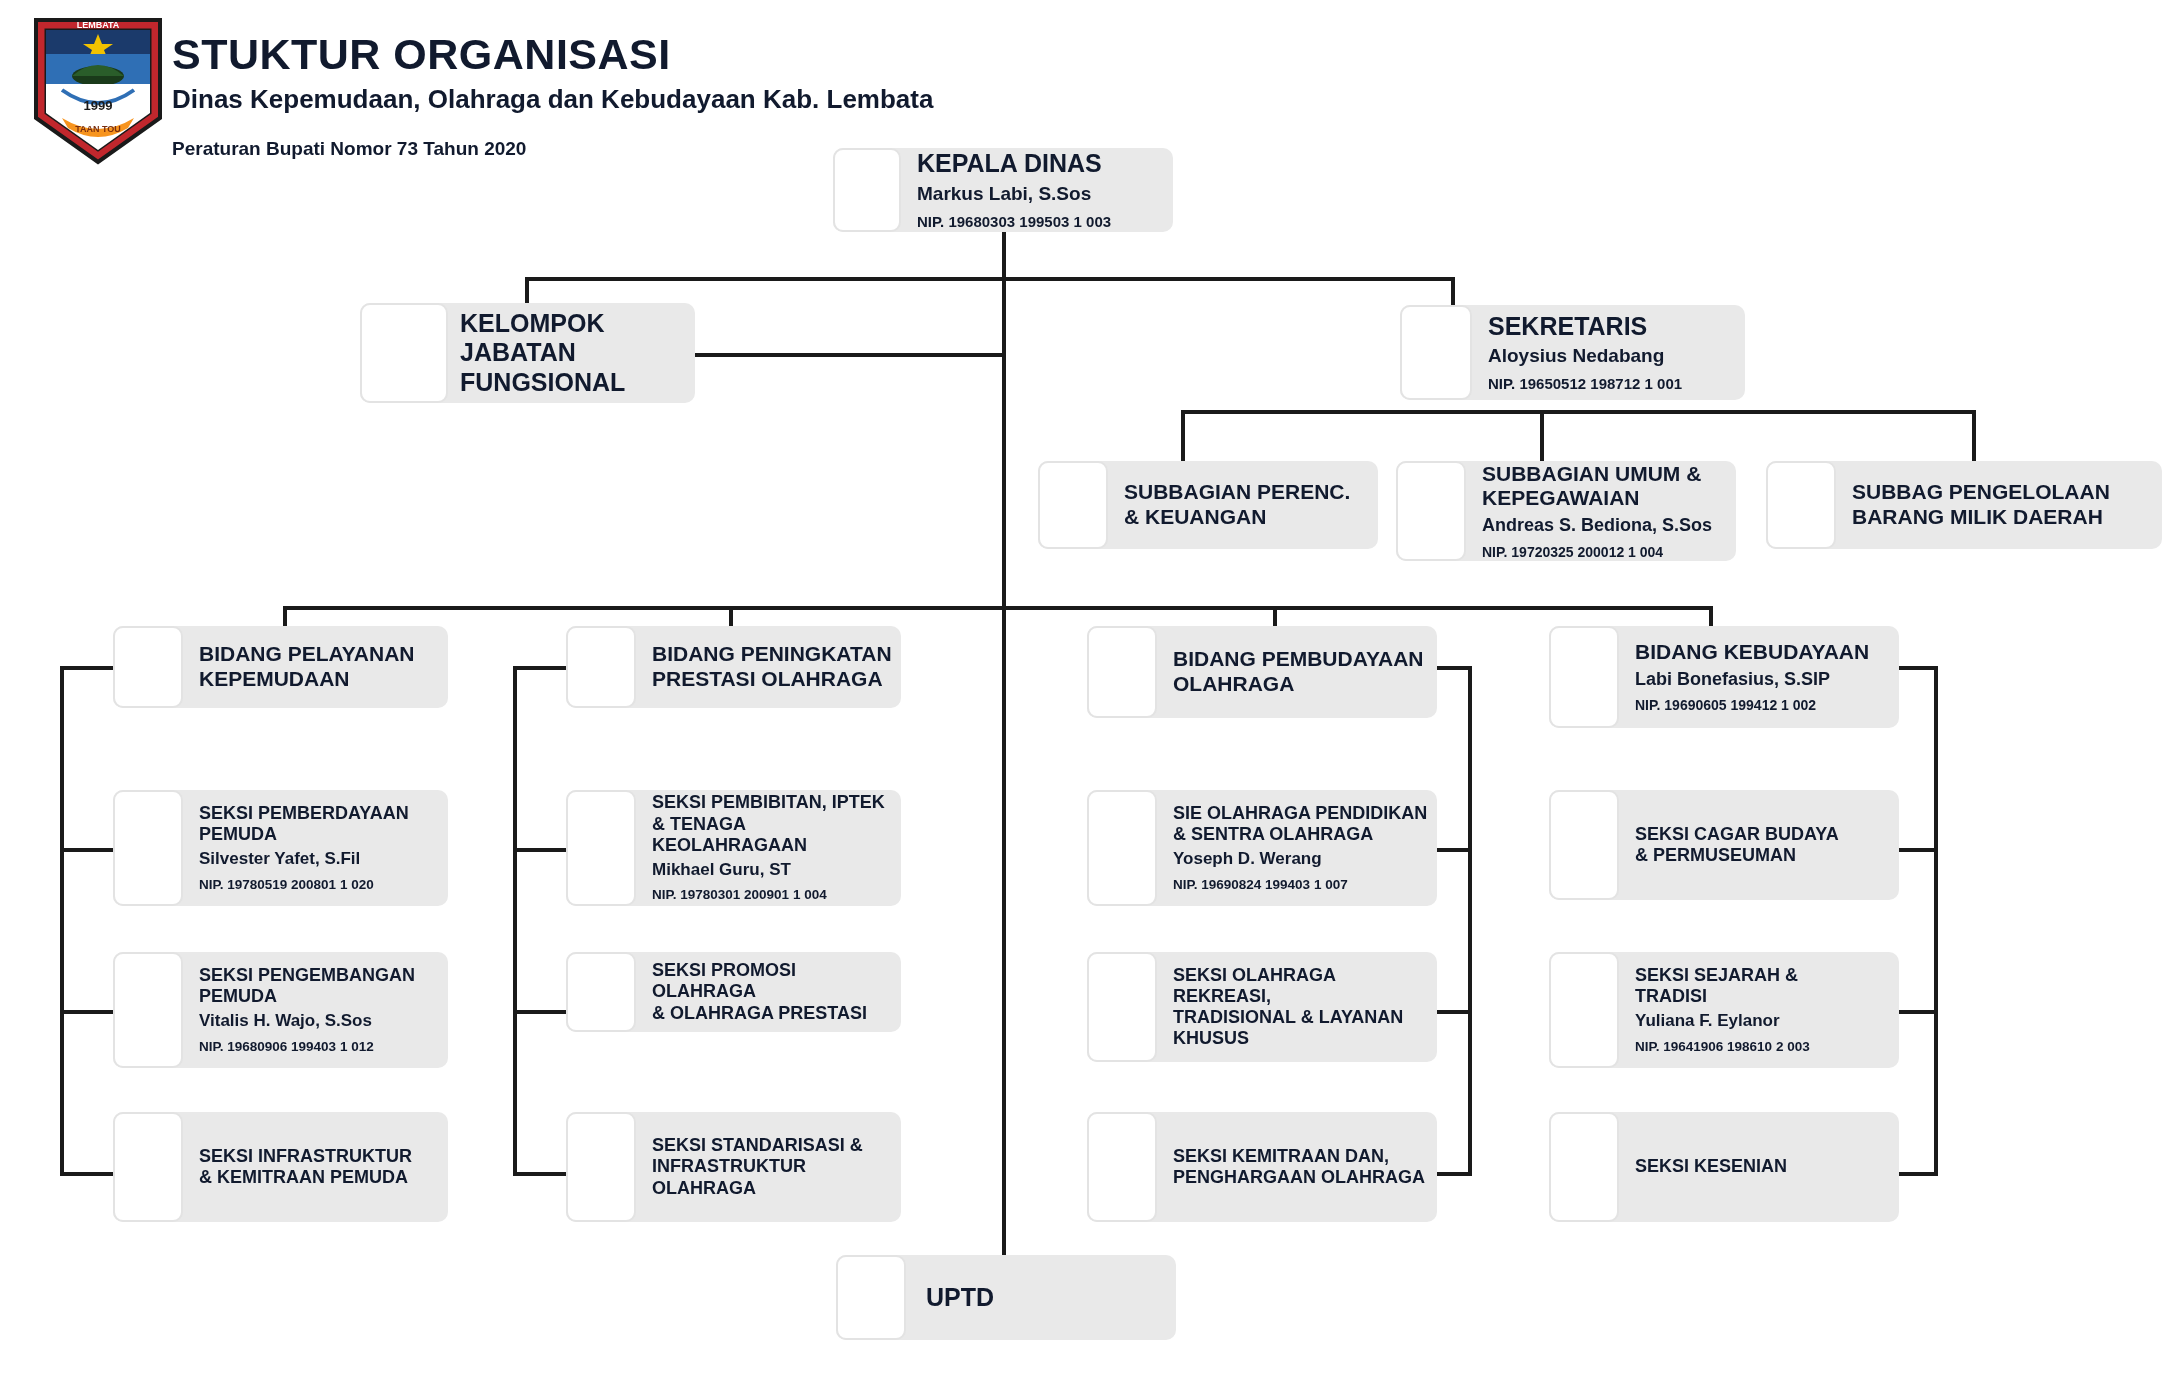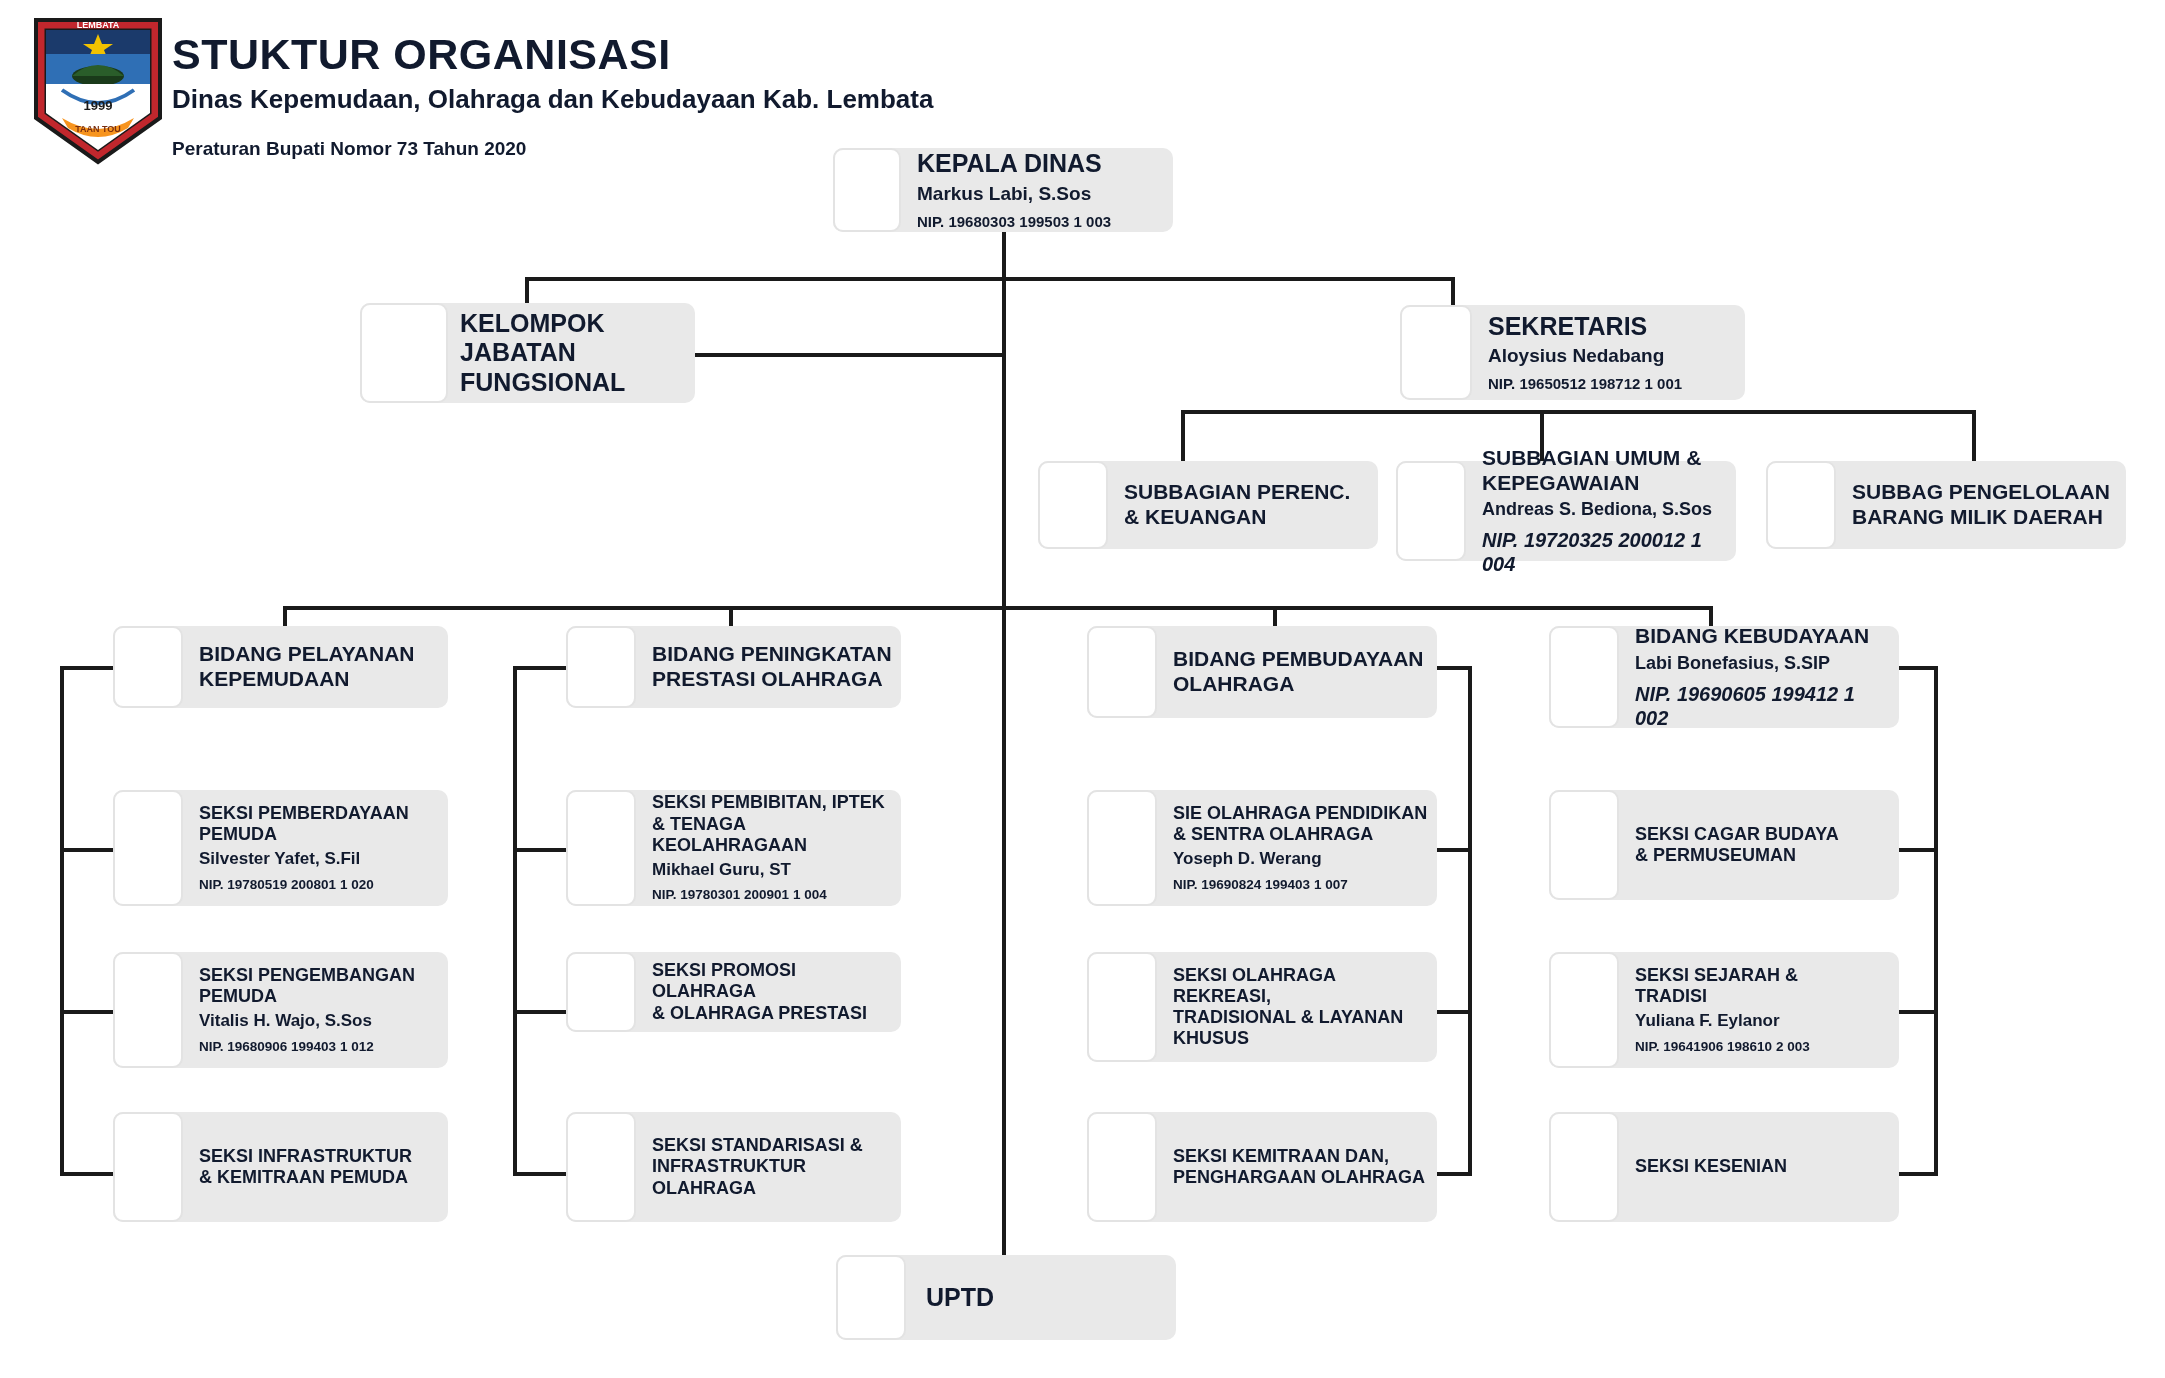--- a/index.html
+++ b/index.html
@@ -117,21 +117,21 @@
     margin-top: 7px;
   }
 
   
   .t-lg .ttl { font-size: 25px; }
   .t-lg .nm  { font-size: 19px; }
   .t-lg .nip { font-size: 15px; }
 
   .t-md .ttl { font-size: 21px; }
   .t-md .nm  { font-size: 18px; }
-  .t-md .nip { font-size: 20px; font-style: italic; }
+  .t-md .nip { font-size: 14px; }
 
   .t-sm .ttl { font-size: 18px; }
   .t-sm .nm  { font-size: 17px; }
   .t-sm .nip { font-size: 13.5px; }
 </style>
 </head>
 <body>
 
 <div id="page">
 
@@ -240,21 +240,21 @@
   <div class="node t-md" style="left:1396px; top:461px; width:340px; height:100px;">
     <div class="stub" style="width:70px;"></div>
     <div class="body" style="left:86px; right:0;">
       <div class="ttl">SUBBAGIAN UMUM &amp;</div>
       <div class="ttl">KEPEGAWAIAN</div>
       <div class="nm">Andreas S. Bediona, S.Sos</div>
       <div class="nip">NIP. 19720325 200012 1 004</div>
     </div>
   </div>
 
-  <div class="node t-md" style="left:1766px; top:461px; width:360px; height:88px;">
+  <div class="node t-md" style="left:1766px; top:461px; width:396px; height:88px;">
     <div class="stub" style="width:70px;"></div>
     <div class="body" style="left:86px; right:0;">
       <div class="ttl">SUBBAG PENGELOLAAN</div>
       <div class="ttl">BARANG MILIK DAERAH</div>
     </div>
   </div>
 
   <div class="node t-md" style="left:113px; top:626px; width:335px; height:82px;">
     <div class="stub" style="width:70px;"></div>
     <div class="body" style="left:86px; right:0;">

